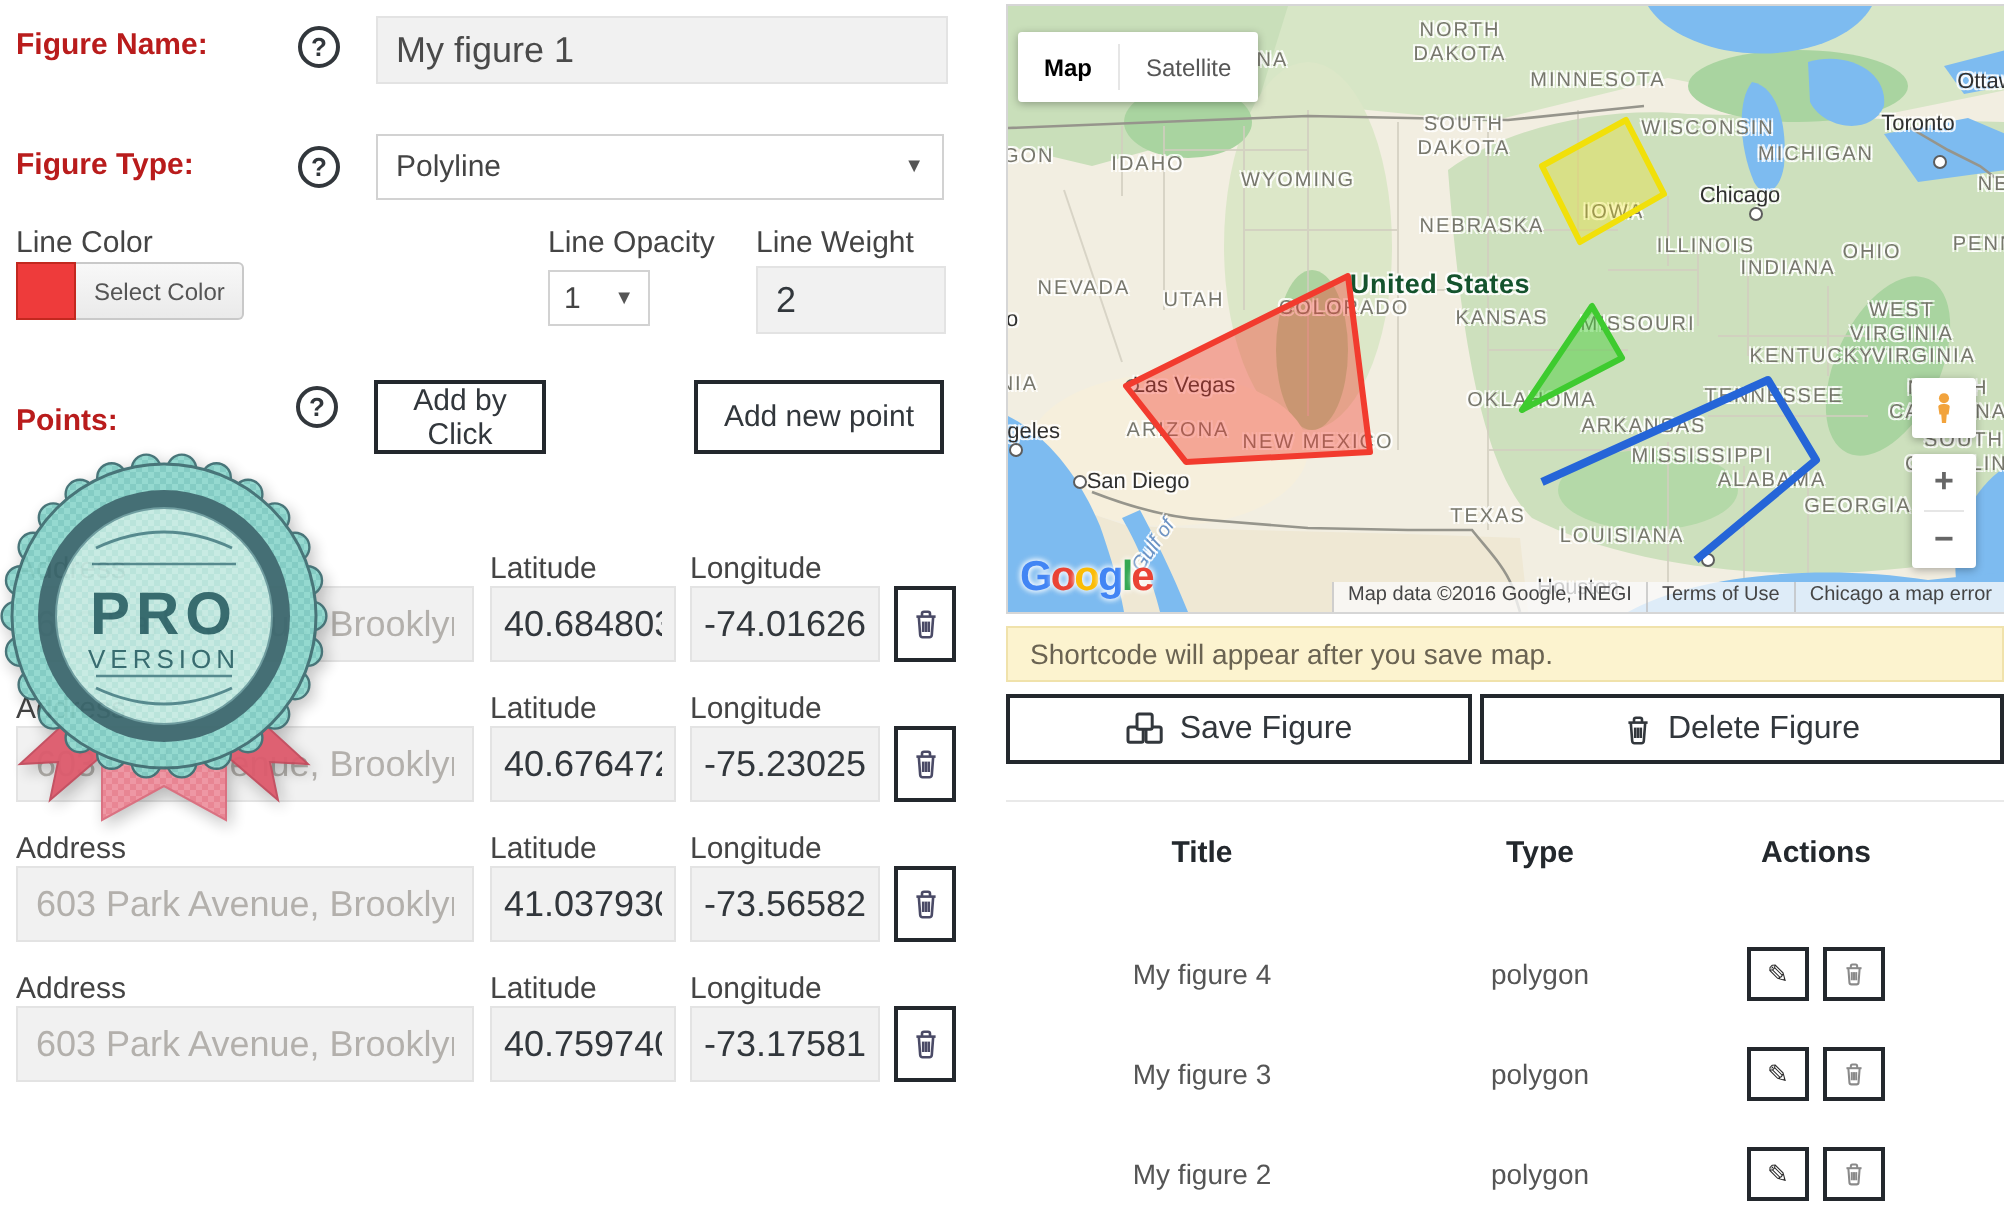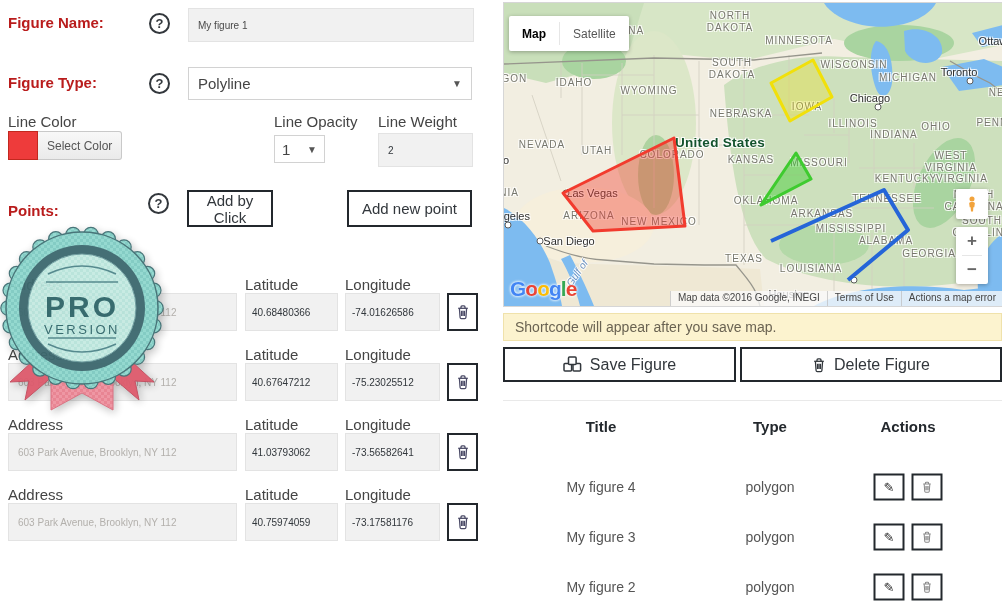--- a/index.html
+++ b/index.html
@@ -6,21 +6,21 @@
   #app{position:relative;width:1002px;height:606px;overflow:hidden;background:#fff;
        font-family:"Liberation Sans","DejaVu Sans",sans-serif;color:#32373c;}
   .abs{position:absolute;}
 
   
   .flabel{font-weight:700;font-size:15px;color:#b91c1c;}
   .slabel{font-size:15px;color:#444;}
   .help{width:21px;height:21px;border:2px solid #32373c;border-radius:50%;
         display:flex;align-items:center;justify-content:center;
         font-weight:700;font-size:13px;color:#32373c;background:#fff;box-sizing:border-box;}
-  .tinput{background:#f1f1f1;border:1px solid #e3e3e3;color:#4a4a4a;font-size:10px;
+  .tinput{background:#f1f1f1;border:1px solid #e3e3e3;color:#4a4a4a;font-size:18px;
           padding:0 9px;font-family:inherit;box-sizing:border-box;outline:none;}
   .tinput.ghost{color:#b3b0ac;}
   .selectbox{background:#fff;border:1px solid #d2d2d2;display:flex;align-items:center;
           justify-content:space-between;padding:0 9px;font-size:15px;color:#444;
           box-sizing:border-box;cursor:pointer;}
   .selectbox .arrow{font-size:10px;color:#555;}
   .btn{background:#fff;border:2px solid #23282d;display:flex;align-items:center;gap:8px;
        justify-content:center;font-size:15px;color:#32373c;box-sizing:border-box;
        cursor:pointer;font-family:inherit;padding:0;}
   .swatch{width:30px;height:29px;box-sizing:border-box;border:1px solid #c2281f;}
@@ -377,21 +377,21 @@
         <span class="m-label state" style="left: 347px; top: 226px;">MISSISSIPPI</span>
         <span class="m-label state" style="left: 382px; top: 238px;">ALABAMA</span>
         <span class="m-label state" style="left: 425px; top: 251px;">GEORGIA</span>
         <span class="m-label state" style="left: 478px; top: 224px;">SOUTH
 CAROLINA</span>
         <span class="m-label state" style="left: 240px; top: 256px;">TEXAS</span>
         <span class="m-label state" style="left: 307px; top: 266px;">LOUISIANA</span>
         <span class="m-label state" style="left: -20px; top: 190px;">CALIFORNIA</span>
         <span class="m-label country" style="left: 216px; top: 139px;">United States</span>
         <span class="m-label city" style="left: 366px; top: 95px;">Chicago</span>
-        <span class="m-label city" style="left: 455px; top: 69px;">Toronto</span>
+        <span class="m-label city" style="left: 455px; top: 59px;">Toronto</span>
         <span class="m-label city" style="left: 492px; top: 38px;">Ottawa</span>
         <span class="m-label city" style="left: 88px; top: 190px;">Las Vegas</span>
         <span class="m-label city" style="left: -4px; top: 213px;">Los Angeles</span>
         <span class="m-label city" style="left: -30px; top: 157px;">San Francisco</span>
         <span class="m-label city" style="left: 65px; top: 238px;">San Diego</span>
         <span class="m-label city" style="left: 285px; top: 291px;">Houston</span>
         <span class="m-label water" style="left: 73px; top: 270px;">Gulf of</span>
         <span class="m-dot" style="left: 374px; top: 104px;"></span>
         <span class="m-dot" style="left: 466px; top: 78px;"></span>
         <span class="m-dot" style="left: 62px; top: 190px;"></span>
@@ -420,21 +420,21 @@
     <div class="abs zoomctl">
       <div class="zbtn">+</div>
       <div class="zsep"></div>
       <div class="zbtn">−</div>
     </div>
 
     <div class="abs glogo" id="google-logo"><span style="color: rgb(66, 133, 244);">G</span><span style="color: rgb(234, 67, 53);">o</span><span style="color: rgb(251, 188, 5);">o</span><span style="color: rgb(66, 133, 244);">g</span><span style="color: rgb(52, 168, 83);">l</span><span style="color: rgb(234, 67, 53);">e</span></div>
     <div class="abs attrib">
       <span>Map data ©2016 Google, INEGI</span>
       <span>Terms of Use</span>
-      <span>Actions a map error</span>
+      <span>Chicago a map error</span>
     </div>
   </div>
 
   <div class="abs notice">
     <span>Shortcode will appear after you save map.</span>
   </div>
 
   <button class="abs btn bigbtn" style="left:503px;top:347px;width:233px">
     <svg width="19" height="17" style="color:#32373c">
         <use href="#icon-save"></use>

